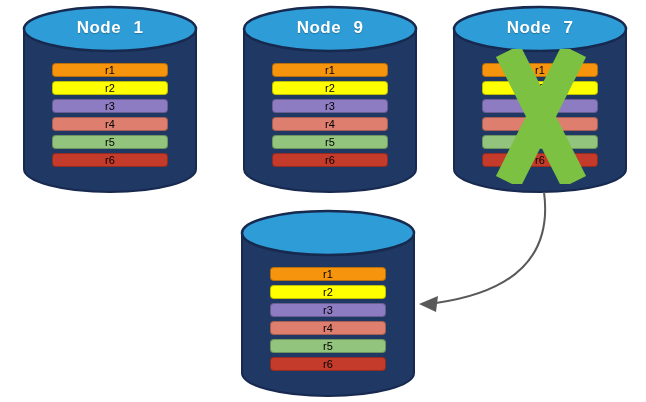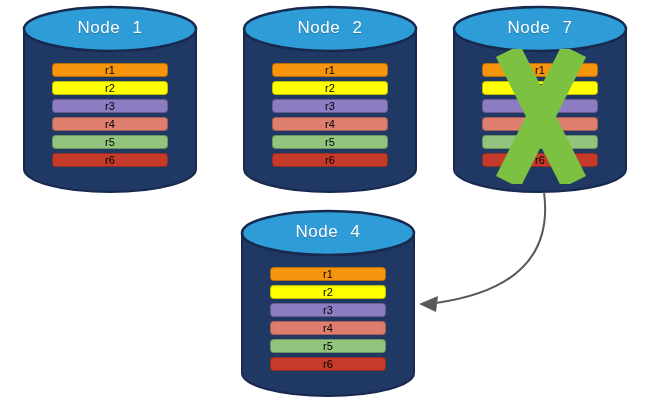--- a/index.html
+++ b/index.html
@@ -11,21 +11,21 @@
     background: #ffffff;
     overflow: hidden;
   }
   .node { position: absolute; width: 176px; height: 190px; }
   .node .cyl { position: absolute; left: 0; top: 0; width: 176px; height: 190px; }
   .node-label {
     position: absolute;
     top: 14px; left: 0; width: 100%;
     text-align: center;
     font-size: 17px;
-    font-weight: normal;
+    font-weight: bold;
     color: #ffffff;
     word-spacing: 7px;
     letter-spacing: 0.5px;
     text-shadow: 0 1px 1px rgba(0,0,0,0.25);
   }
   .rows { position: absolute; top: 59px; left: 30px; width: 116px; }
   .row {
     height: 14px;
     margin-bottom: 4px;
     border-radius: 4px;
@@ -58,21 +58,21 @@
       <div class="row" style="background-color: rgb(147, 196, 125);">r5</div>
       <div class="row" style="background-color: rgb(197, 59, 43);">r6</div>
     </div>
   </div>
 
   <div class="node" style="left:242px; top:4px;">
     <svg class="cyl" viewBox="0 0 176 190">
       <path d="M 2 25 L 2 165 A 86 23 0 0 0 174 165 L 174 25 Z" stroke-width="2" fill="#1F3864" stroke="#17294E"></path>
       <ellipse cx="88" cy="25" rx="86" ry="22" stroke-width="2.5" fill="#2E9CD6" stroke="#17294E"></ellipse>
     </svg>
-    <div class="node-label">Node 2</div>
+    <div class="node-label">Node 9</div>
     <div class="rows">
       <div class="row" style="background-color: rgb(247, 148, 13);">r1</div>
       <div class="row" style="background-color: rgb(255, 255, 0);">r2</div>
       <div class="row" style="background-color: rgb(142, 124, 195);">r3</div>
       <div class="row" style="background-color: rgb(222, 126, 110);">r4</div>
       <div class="row" style="background-color: rgb(147, 196, 125);">r5</div>
       <div class="row" style="background-color: rgb(197, 59, 43);">r6</div>
     </div>
   </div>
 
@@ -94,21 +94,20 @@
       <line x1="13" y1="2" x2="79" y2="133" stroke-width="27" stroke-linecap="butt" stroke="#7CC142"></line>
       <line x1="79" y1="2" x2="13" y2="133" stroke-width="27" stroke-linecap="butt" stroke="#7CC142"></line>
     </svg>
   </div>
 
   <div class="node" style="left:240px; top:208px;">
     <svg class="cyl" viewBox="0 0 176 190">
       <path d="M 2 25 L 2 165 A 86 23 0 0 0 174 165 L 174 25 Z" stroke-width="2" fill="#1F3864" stroke="#17294E"></path>
       <ellipse cx="88" cy="25" rx="86" ry="22" stroke-width="2.5" fill="#2E9CD6" stroke="#17294E"></ellipse>
     </svg>
-    <div class="node-label">Node 4</div>
     <div class="rows">
       <div class="row" style="background-color: rgb(247, 148, 13);">r1</div>
       <div class="row" style="background-color: rgb(255, 255, 0);">r2</div>
       <div class="row" style="background-color: rgb(142, 124, 195);">r3</div>
       <div class="row" style="background-color: rgb(222, 126, 110);">r4</div>
       <div class="row" style="background-color: rgb(147, 196, 125);">r5</div>
       <div class="row" style="background-color: rgb(197, 59, 43);">r6</div>
     </div>
   </div>
 

